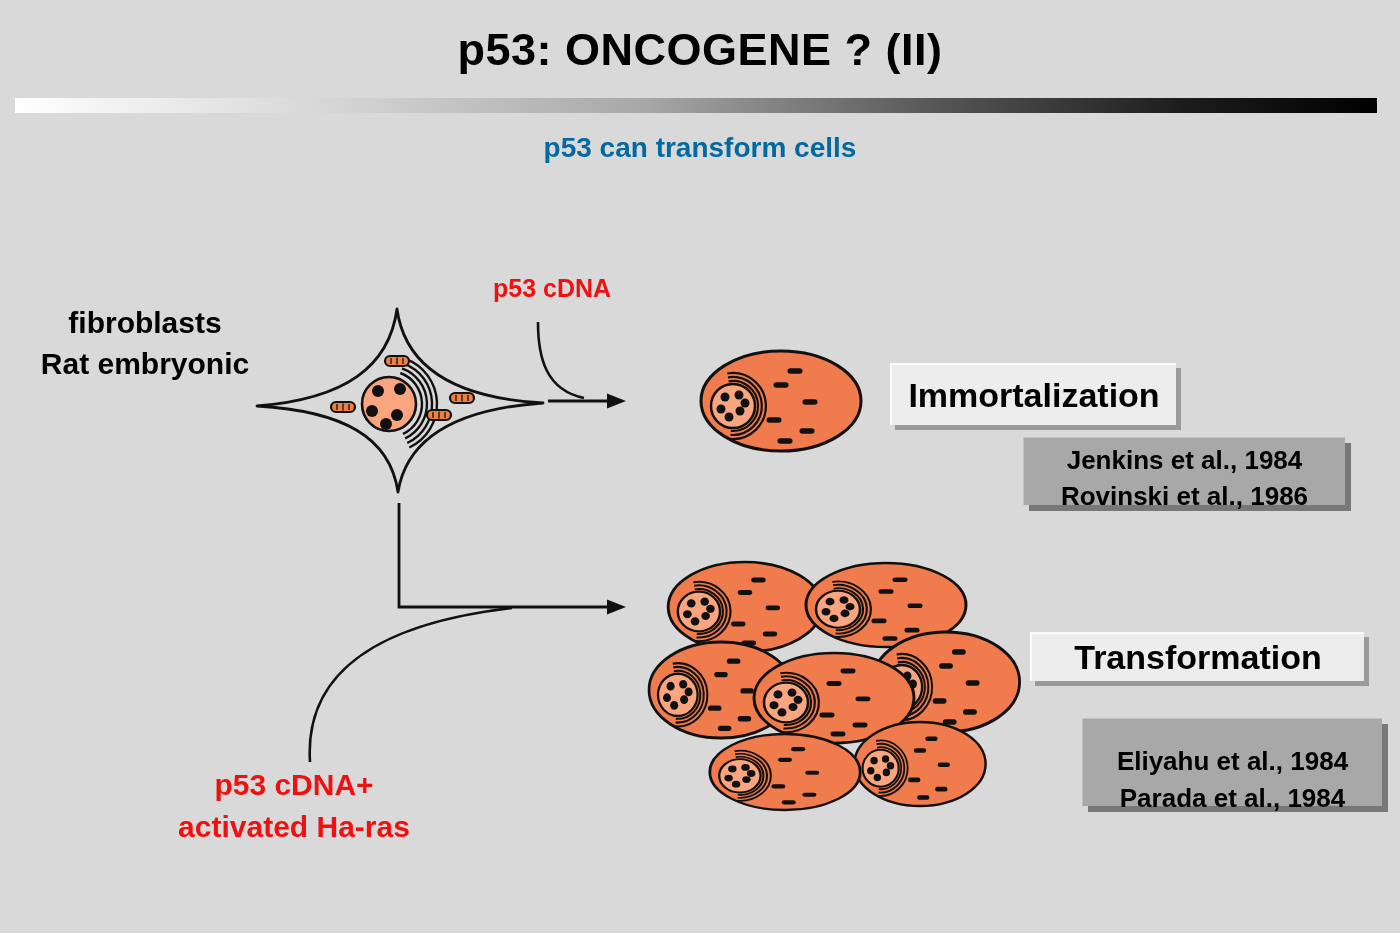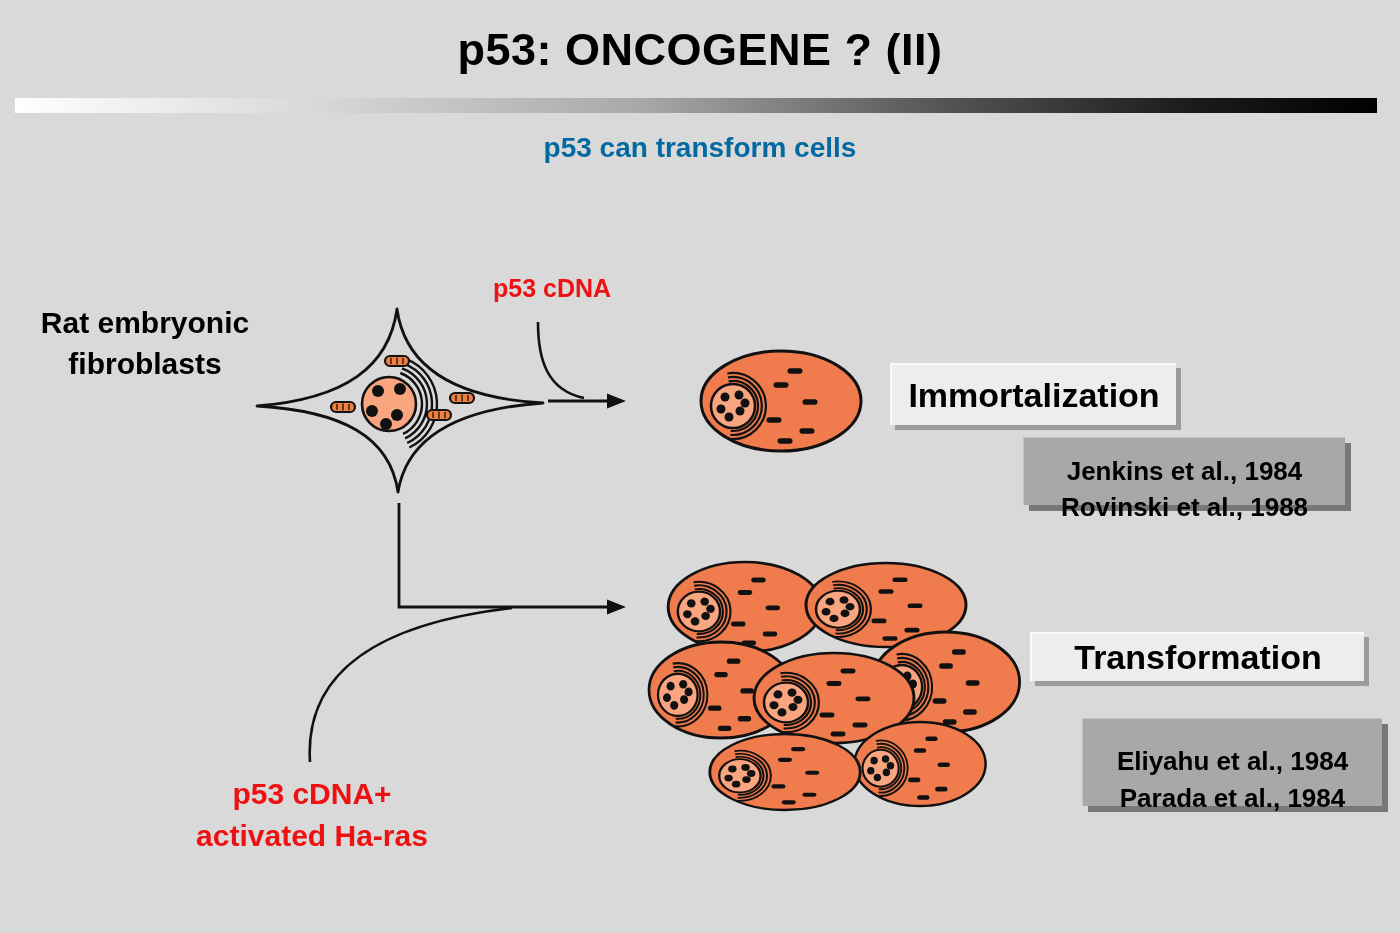--- a/index.html
+++ b/index.html
@@ -63,25 +63,24 @@
 
   .red-label { color: #ee1111; text-align: center; }
 
   .p53-cdna-label {
     left: 452px; top: 274px;
     width: 200px;
     font-size: 25px;
   }
 
   .haras-label {
-    left: 152px; top: 764px;
+    left: 134px; top: 764px;
     width: 320px;
     font-size: 30px;
     line-height: 42px;
-    margin-top: 9px;
   }
 
   .outcome-box {
     position: absolute;
     background: #ededed;
     border-top: 2px solid #fafafa;
     border-left: 2px solid #fafafa;
     box-shadow: 5px 5px 0 #9b9b9b;
     display: flex;
     align-items: center;
@@ -97,21 +96,21 @@
     position: absolute;
     background: #a8a8a8;
     border-top: 1px solid #c2c2c2;
     border-left: 1px solid #c2c2c2;
     box-shadow: 6px 6px 0 #787878;
     text-align: center;
     font-size: 26px;
     font-weight: 700;
     color: #000;
   }
-  .ref-box.jenkins { left: 1023px; top: 437px; width: 322px; height: 68px; padding-top: 15px; line-height: 36px; }
+  .ref-box.jenkins { left: 1023px; top: 437px; width: 322px; height: 68px; padding-top: 4px; line-height: 36px; }
   .ref-box.eliyahu { left: 1082px; top: 718px; width: 300px; height: 88px; padding-top: 24px; line-height: 37px; }
 </style>
 </head>
 <body>
 
 <div class="slide">
 
   <div class="slide-title">p53: ONCOGENE ? (II)</div>
 
   <div class="gradient-rule"></div>
@@ -186,38 +185,38 @@
       <use href="#cell" transform="translate(886,605) scale(1,0.84)"></use>
       <use href="#cell" transform="translate(946,682) scale(0.92,1)"></use>
       <use href="#cell" transform="translate(721,690) scale(0.9,0.96)"></use>
       <use href="#cell" transform="translate(834,698) scale(1,0.9)"></use>
       <use href="#cell" transform="translate(920,764) scale(0.82,0.84)"></use>
       <use href="#cell" transform="translate(785,772) scale(0.94,0.76)"></use>
     </g>
   </svg>
 
   <div class="label source-label">
+    <div>fibroblasts</div>
     <div>Rat embryonic</div>
-    <div>fibroblasts</div>
   </div>
 
   <div class="label red-label p53-cdna-label">p53 cDNA</div>
 
   <div class="label red-label haras-label">
     <div>p53 cDNA+</div>
     <div>activated Ha-ras</div>
   </div>
 
   <div class="outcome-box immortalization">
     <span>Immortalization</span>
   </div>
 
   <div class="ref-box jenkins">
     <div>Jenkins et al., 1984</div>
-    <div>Rovinski et al., 1988</div>
+    <div>Rovinski et al., 1986</div>
   </div>
 
   <div class="outcome-box transformation">
     <span>Transformation</span>
   </div>
 
   <div class="ref-box eliyahu">
     <div>Eliyahu et al., 1984</div>
     <div>Parada et al., 1984</div>
   </div>

